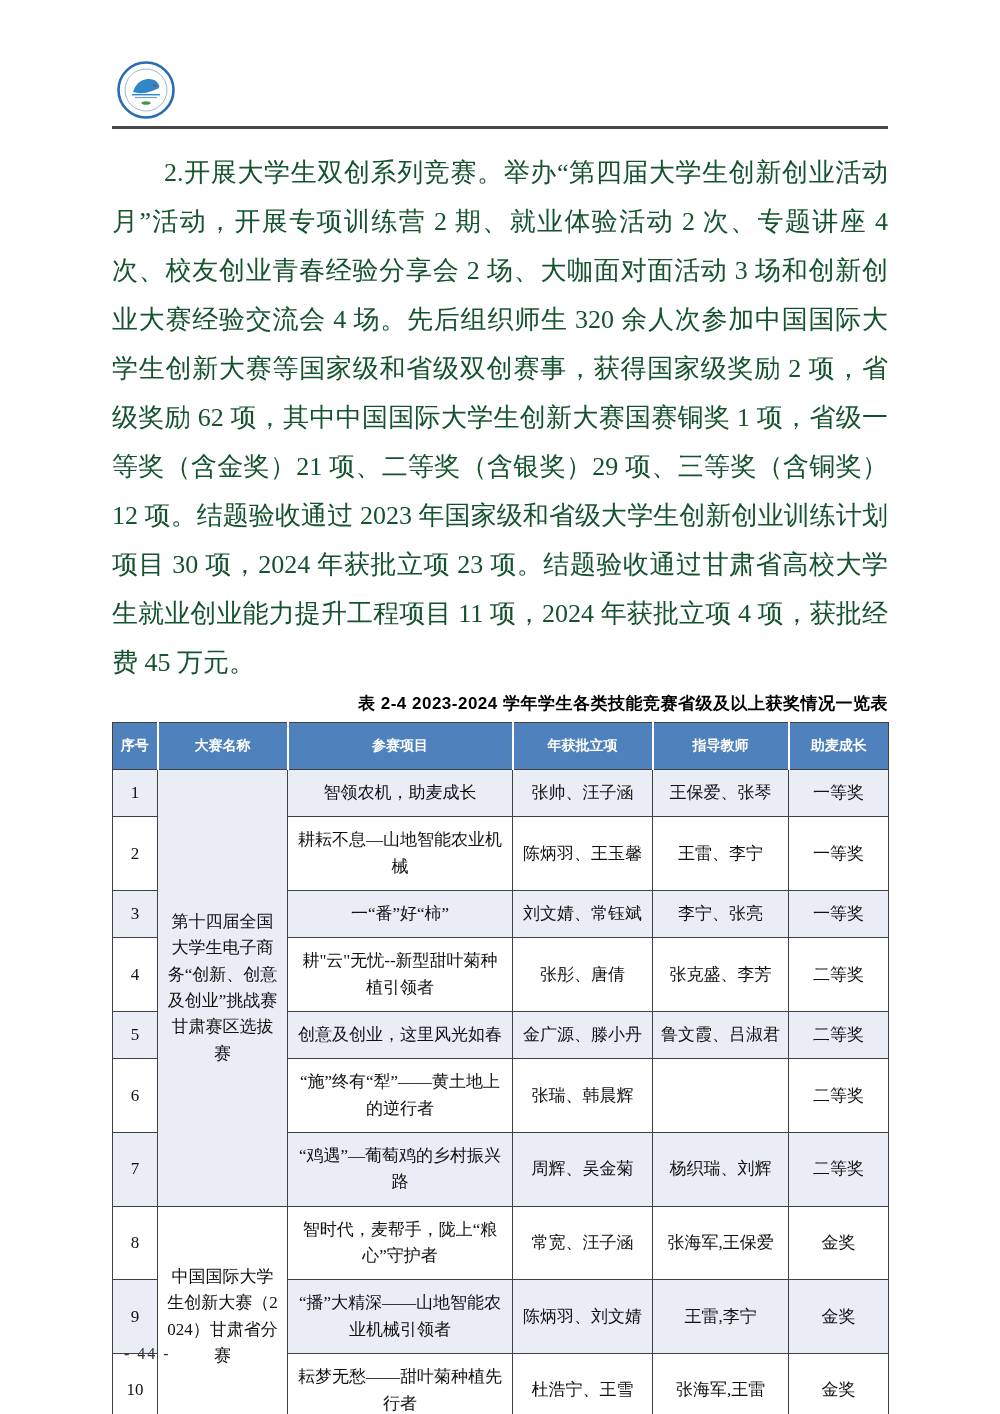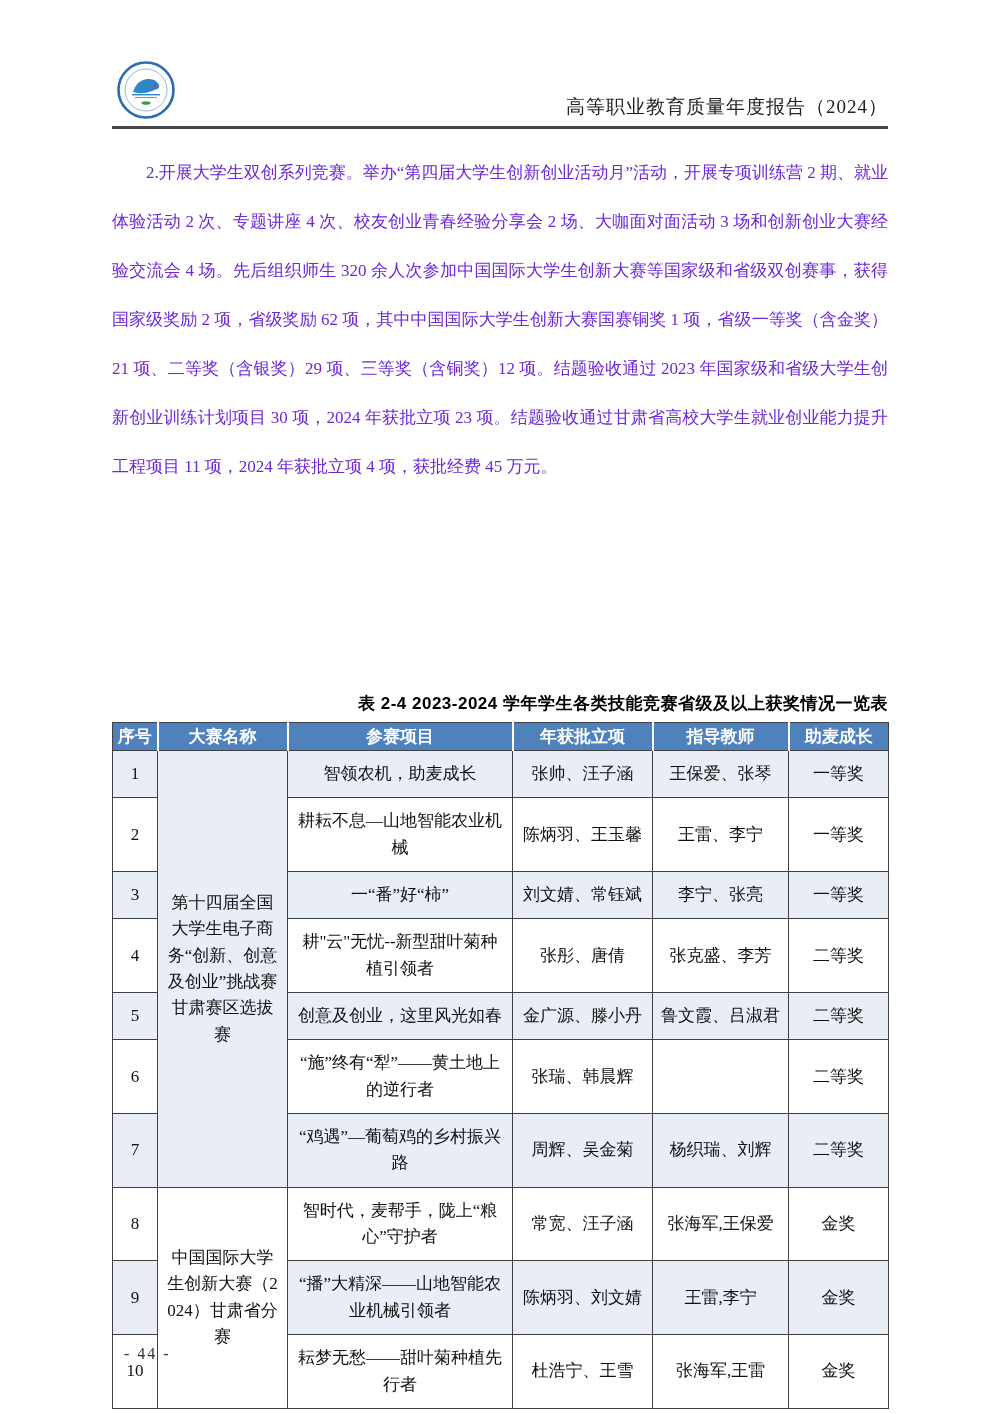--- a/index.html
+++ b/index.html
@@ -32,40 +32,40 @@
     font-family:"Liberation Sans","DejaVu Sans",sans-serif;
   }
   .report-title{
     position:absolute;right:0;bottom:4px;
     font-size:19px;color:#222;letter-spacing:1px;
   }
   .rule{position:absolute;left:112px;top:126px;width:776px;height:3px;background:#484848;}
   
   .para{
     position:absolute;left:112px;top:148px;width:776px;
-    font-size:17px;line-height:49px;
+    font-size:26px;line-height:49px;
     text-align:justify;text-justify:inter-character;
-    text-indent:2em;color:#6d28d9;
+    text-indent:2em;color:#14532d;
   }
   
   .tbl-title{
     position:absolute;left:112px;top:692px;width:776px;
     text-align:right;font-size:17px;font-weight:bold;color:#000;
     font-family:"Liberation Sans","DejaVu Sans",sans-serif;
     letter-spacing:.5px;
   }
   table.awards{
     position:absolute;left:112px;top:722px;width:776px;
     border-collapse:collapse;table-layout:fixed;
   }
   table.awards th{
     background:var(--accent);color:#fff;
     font-family:"Liberation Sans","DejaVu Sans",sans-serif;
-    font-weight:bold;font-size:17px;
-    padding:2px 2px;border-right:2px solid #fff;
+    font-weight:bold;font-size:14px;
+    padding:14px 2px;border-right:2px solid #fff;
     border-bottom:1px solid var(--border);
   }
   table.awards th:last-child{border-right:none;}
   table.awards td{
     border:1px solid var(--border);
     font-size:17px;text-align:center;vertical-align:middle;
     padding:10px 6px;line-height:1.55;color:#111;
     word-break:break-all;
   }
   table.awards{border:1px solid var(--border);}
@@ -87,21 +87,20 @@
       <svg width="60" height="60" viewBox="0 0 60 60">
         <circle cx="30" cy="30" r="27.5" fill="#ffffff" stroke="#2a6cb3" stroke-width="2.6"></circle>
         <circle cx="30" cy="30" r="21" fill="none" stroke="#9db8d8" stroke-width="1"></circle>
         <path d="M17 32 q4 -12 14 -13 q9 -1 12 6 q1 3 -2 4 l-5 2 q-8 3 -14 2 z" fill="#2f86c8"></path>
         <circle cx="38.5" cy="25.5" r="1.3" fill="#d0342c"></circle>
         <rect x="16" y="34" width="28" height="1.4" fill="#2f86c8"></rect>
         <rect x="19" y="37" width="22" height="1.1" fill="#5fa4d6"></rect>
         <ellipse cx="30" cy="43" rx="4.5" ry="1.8" fill="#3a9a4e"></ellipse>
       </svg>
     </div>
-    <div class="report-title">高等职业教育质量年度报告（2024）</div>
   </div>
   <div class="rule"></div>
 
   <div class="para">2.开展大学生双创系列竞赛。举办“第四届大学生创新创业活动月”活动，开展专项训练营 2 期、就业体验活动 2 次、专题讲座 4 次、校友创业青春经验分享会 2 场、大咖面对面活动 3 场和创新创业大赛经验交流会 4 场。先后组织师生 320 余人次参加中国国际大学生创新大赛等国家级和省级双创赛事，获得国家级奖励 2 项，省级奖励 62 项，其中中国国际大学生创新大赛国赛铜奖 1 项，省级一等奖（含金奖）21 项、二等奖（含银奖）29 项、三等奖（含铜奖）12 项。结题验收通过 2023 年国家级和省级大学生创新创业训练计划项目 30 项，2024 年获批立项 23 项。结题验收通过甘肃省高校大学生就业创业能力提升工程项目 11 项，2024 年获批立项 4 项，获批经费 45 万元。</div>
 
   <div class="tbl-title">表 2-4 2023-2024 学年学生各类技能竞赛省级及以上获奖情况一览表</div>
   <table class="awards">
     <colgroup>
         <col style="width: 45px;">
         <col style="width: 130px;">

